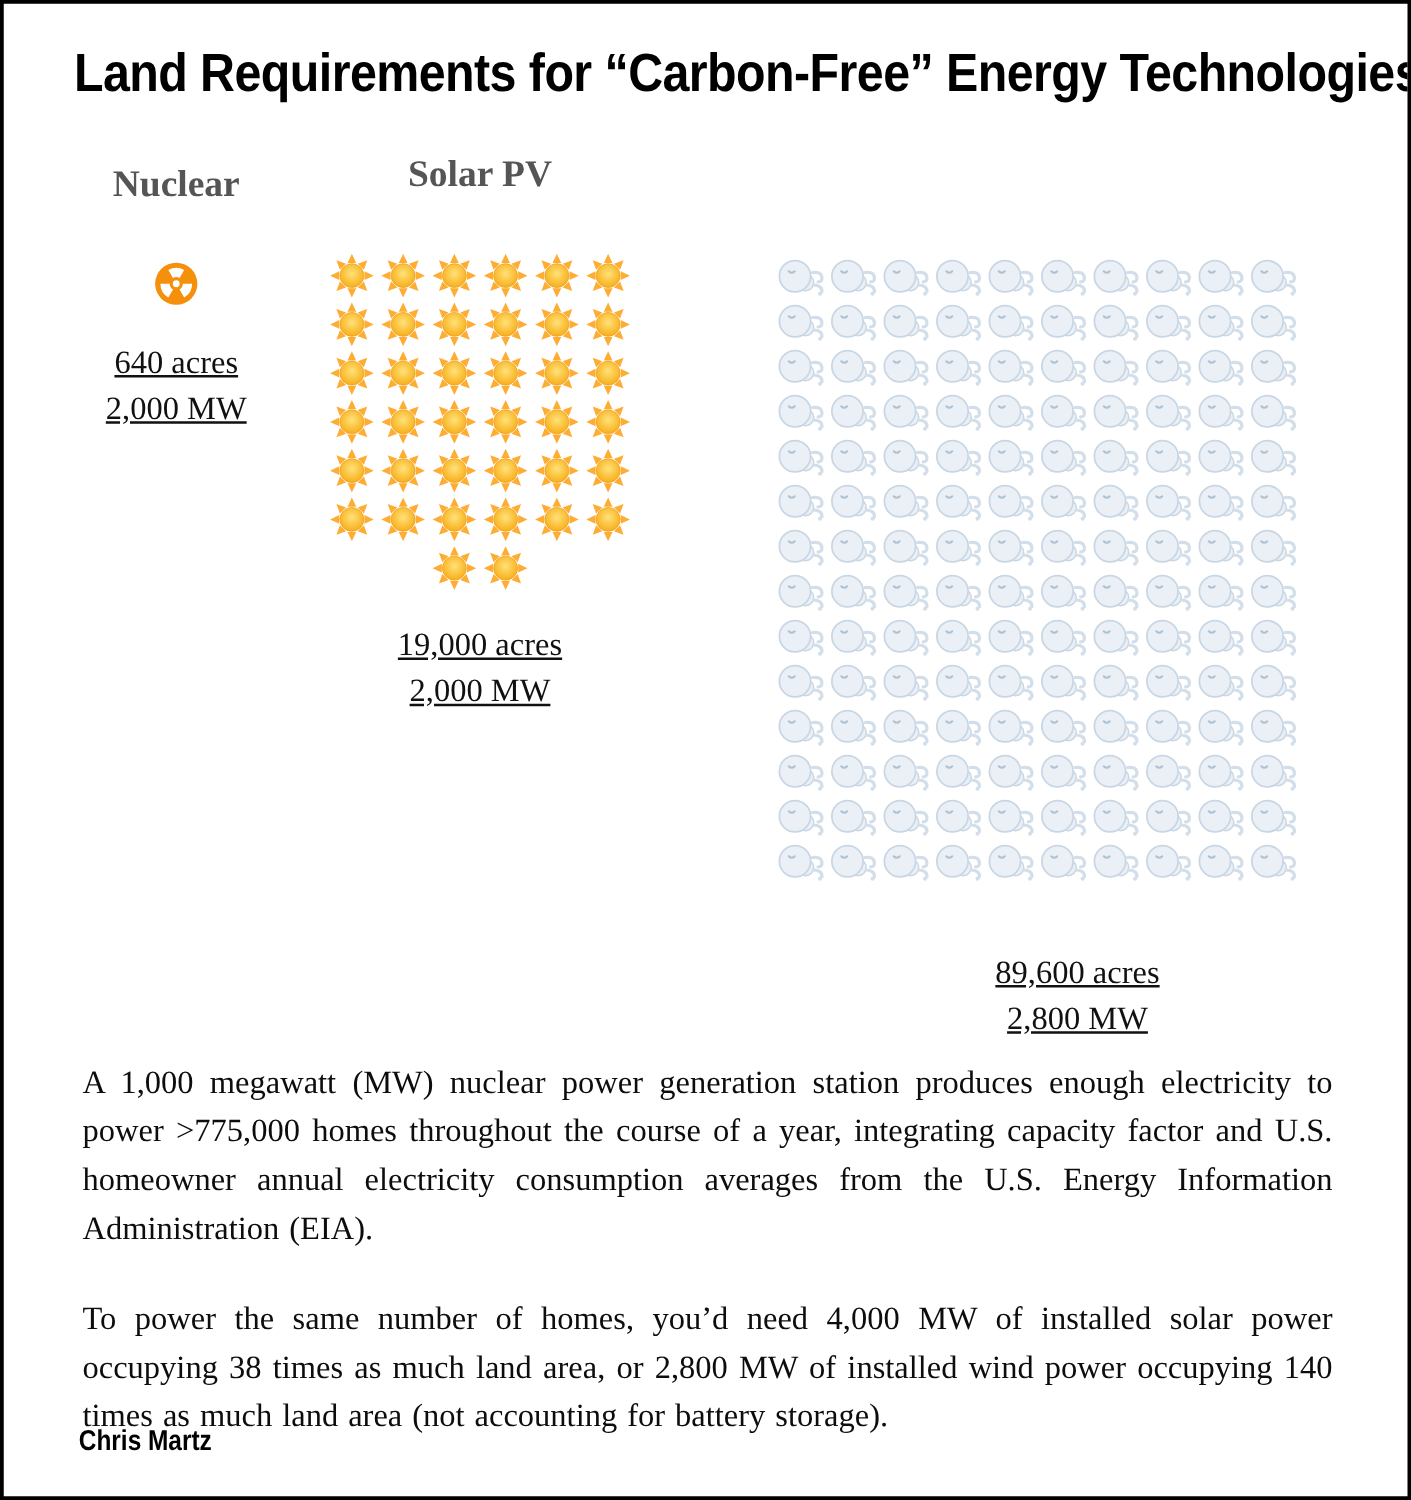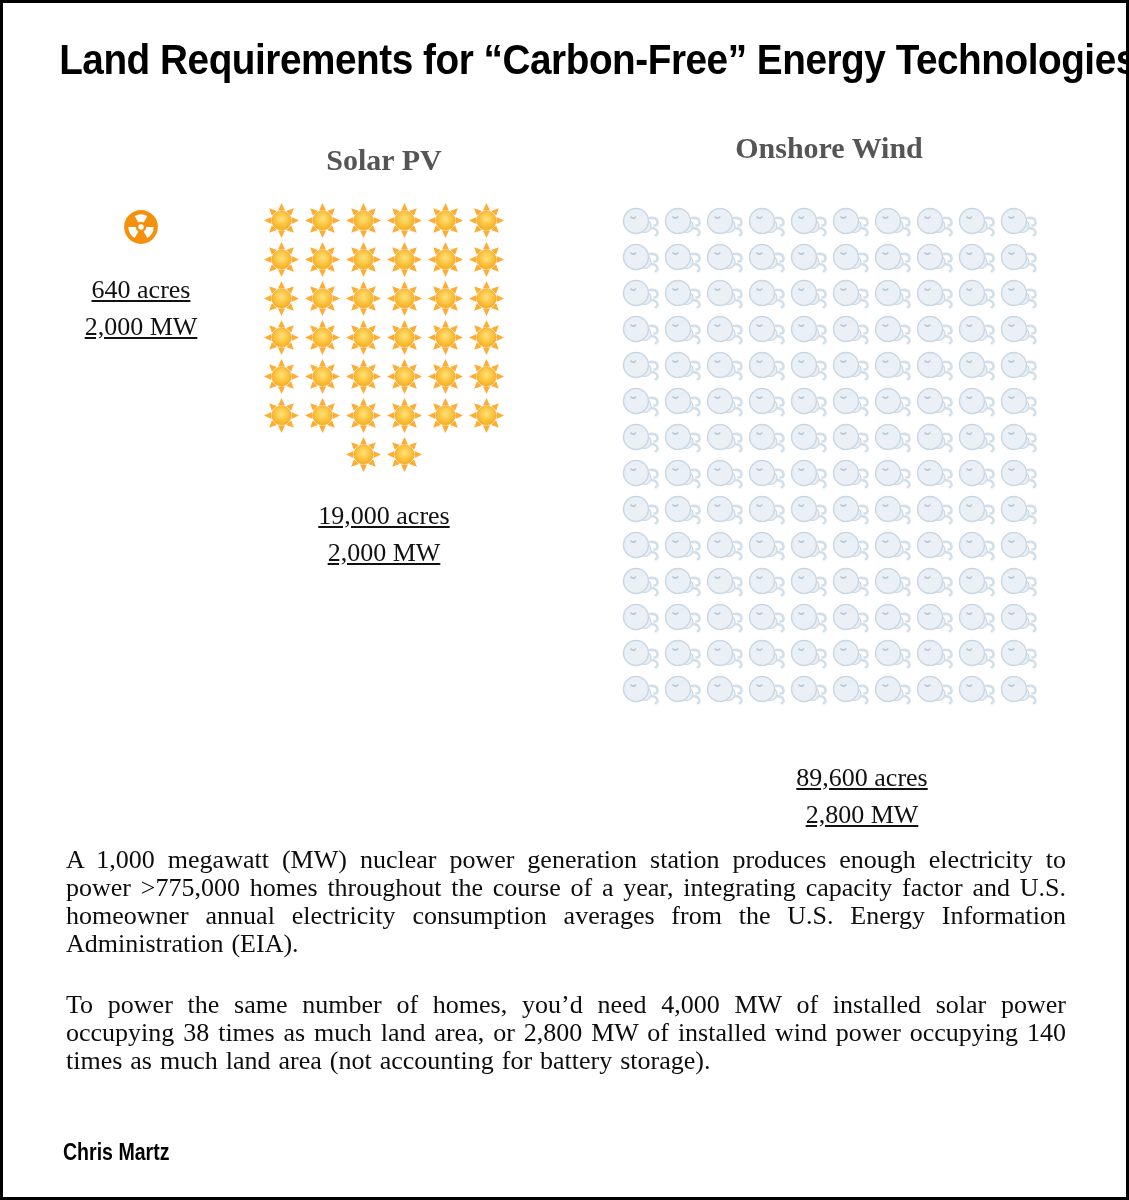--- a/index.html
+++ b/index.html
@@ -22,21 +22,21 @@
     letter-spacing:-0.5px;
     white-space:nowrap;
   }
   .col-header{
     position:absolute;
     font-family:"Liberation Serif", serif;
     font-weight:700;font-size:30px;color:#555;
     text-align:center;
   }
   .hdr-nuclear{left:28px;top:128px;width:220px;}
-  .hdr-solar{left:266px;top:140px;width:230px;}
+  .hdr-solar{left:266px;top:120px;width:230px;}
   .hdr-wind{left:666px;top:128px;width:320px;}
 
   .caption{
     position:absolute;text-align:center;
     font-size:26px;line-height:37px;color:#111;text-decoration:underline;
   }
   .cap-nuclear{left:28px;top:268px;width:220px;}
   .cap-solar{left:246px;top:494px;width:270px;}
   .cap-wind{left:704px;top:756px;width:310px;}
 
@@ -49,21 +49,21 @@
   }
   .solar-grid{left:256px;top:198px;width:250px;}
   .wind-grid{left:616px;top:201px;width:424px;}
   .icon{display:block;}
   .icon.sun{width:37px;height:37px;margin:1px 2px;}
   .icon.wind{width:40px;height:34px;margin:1px;}
   .icon svg, .nuclear-icon-wrap svg{display:block;width:100%;height:100%;}
 
   .body-text{
     position:absolute;left:63px;top:843px;width:1000px;
-    font-size:26px;line-height:28px;
+    font-size:26px;line-height:39px;
     text-align:justify;word-spacing:1.5px;color:#0d0d0d;
   }
   .body-text p{margin:0 0 33px 0;}
 
   .credit{
     position:absolute;left:60px;top:1136px;
     font-family:"Liberation Sans", sans-serif;
     font-weight:700;font-size:23px;color:#000;
     transform:scaleX(0.85);transform-origin:left center;
     white-space:nowrap;
@@ -79,22 +79,22 @@
       <stop offset="0%" stop-color="#FFE27A"></stop>
       <stop offset="100%" stop-color="#F7A80D"></stop>
     </radialGradient>
   </defs>
 </svg>
 
 <div class="frame">
 
   <div class="title">Land Requirements for “Carbon-Free” Energy Technologies</div>
 
+  <div class="col-header hdr-nuclear">Nuclear</div>
   <div class="col-header hdr-solar">Solar PV</div>
-  <div class="col-header hdr-wind">Onshore Wind</div>
 
   <div class="nuclear-icon-wrap">
     <svg viewBox="0 0 36 36">
       <circle cx="18" cy="18" r="16" fill="#F4900C"></circle>
       <g fill="#FFFFFF">
         <path d="M12 7.6 A12 12 0 0 1 24 7.6 L20.5 13.7 A5 5 0 0 0 15.5 13.7 Z"></path>
         <path d="M12 7.6 A12 12 0 0 1 24 7.6 L20.5 13.7 A5 5 0 0 0 15.5 13.7 Z" transform="rotate(120 18 18)"></path>
         <path d="M12 7.6 A12 12 0 0 1 24 7.6 L20.5 13.7 A5 5 0 0 0 15.5 13.7 Z" transform="rotate(240 18 18)"></path>
         <circle cx="18" cy="18" r="2.6"></circle>
       </g>

